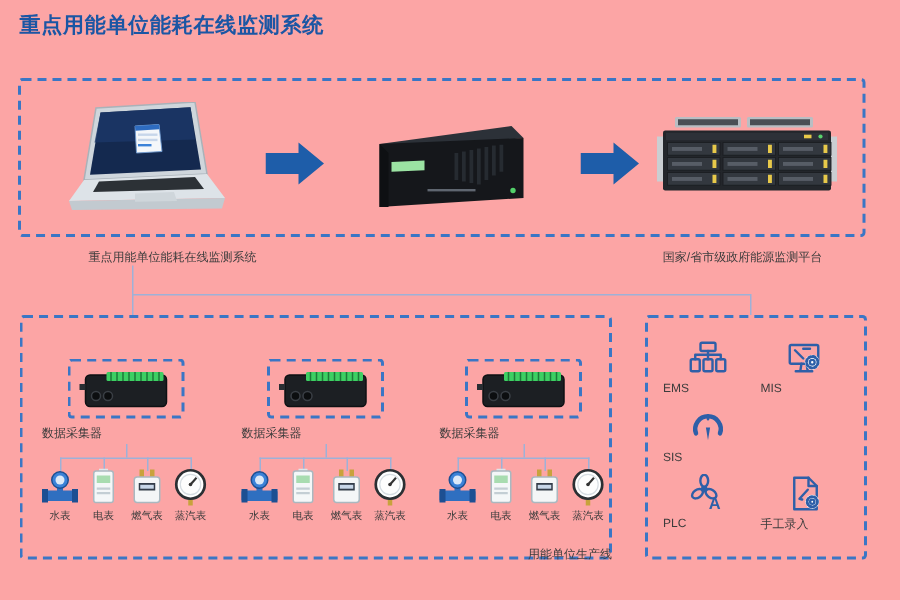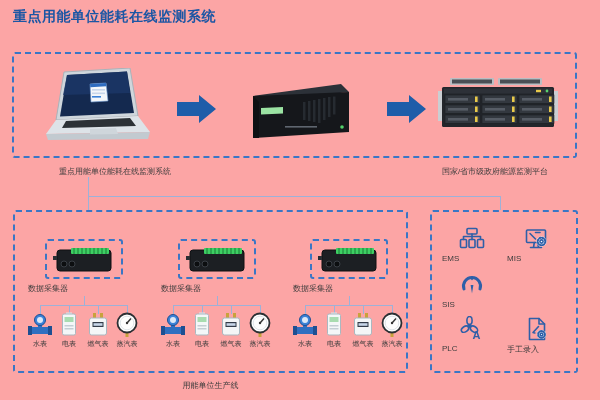--- a/index.html
+++ b/index.html
@@ -4,21 +4,21 @@
 <style>
   html,body{margin:0;padding:0;background:#fff;}
   .canvas{position:relative;width:600px;height:400px;background:#fca5a5;overflow:hidden;
           font-family:"Liberation Sans","DejaVu Sans",sans-serif;}
   .title{position:absolute;left:13px;top:8px;font-size:14px;font-weight:bold;color:#1b56a4;letter-spacing:.5px;}
   .dashbox{position:absolute;border:2px dashed #3a76c5;border-radius:3px;box-sizing:border-box;}
   .top-box{left:12px;top:52px;width:565px;height:106px;}
   .left-box{left:13px;top:210px;width:395px;height:163px;}
   .right-box{left:430px;top:210px;width:148px;height:163px;}
   .toplabel{position:absolute;top:166px;width:200px;text-align:center;font-size:8px;color:#3c3c3c;}
-  .bottomlabel{position:absolute;top:380px;text-align:center;font-size:8px;color:#3c3c3c;}
+  .bottomlabel{position:absolute;top:364px;text-align:right;font-size:8px;color:#3c3c3c;}
   .line{position:absolute;background:#9db1d8;}
   .dev{position:absolute;}
   .group{position:absolute;top:0;width:112px;height:163px;}
   .cbox{position:absolute;left:17px;top:27px;width:78px;height:40px;border:2px dashed #3a76c5;
         border-radius:3px;box-sizing:border-box;display:flex;align-items:center;justify-content:center;}
   .clabel{position:absolute;top:71px;left:0;width:112px;font-size:8px;color:#3c3c3c;}
   .meter{position:absolute;top:100px;width:28px;text-align:center;}
   .meter .mlabel{font-size:7px;color:#3c3c3c;display:block;margin-top:1px;}
   .sys-item{position:absolute;width:60px;}
   .sys-item .slabel{display:block;font-size:8px;color:#3c3c3c;margin-top:2px;}

